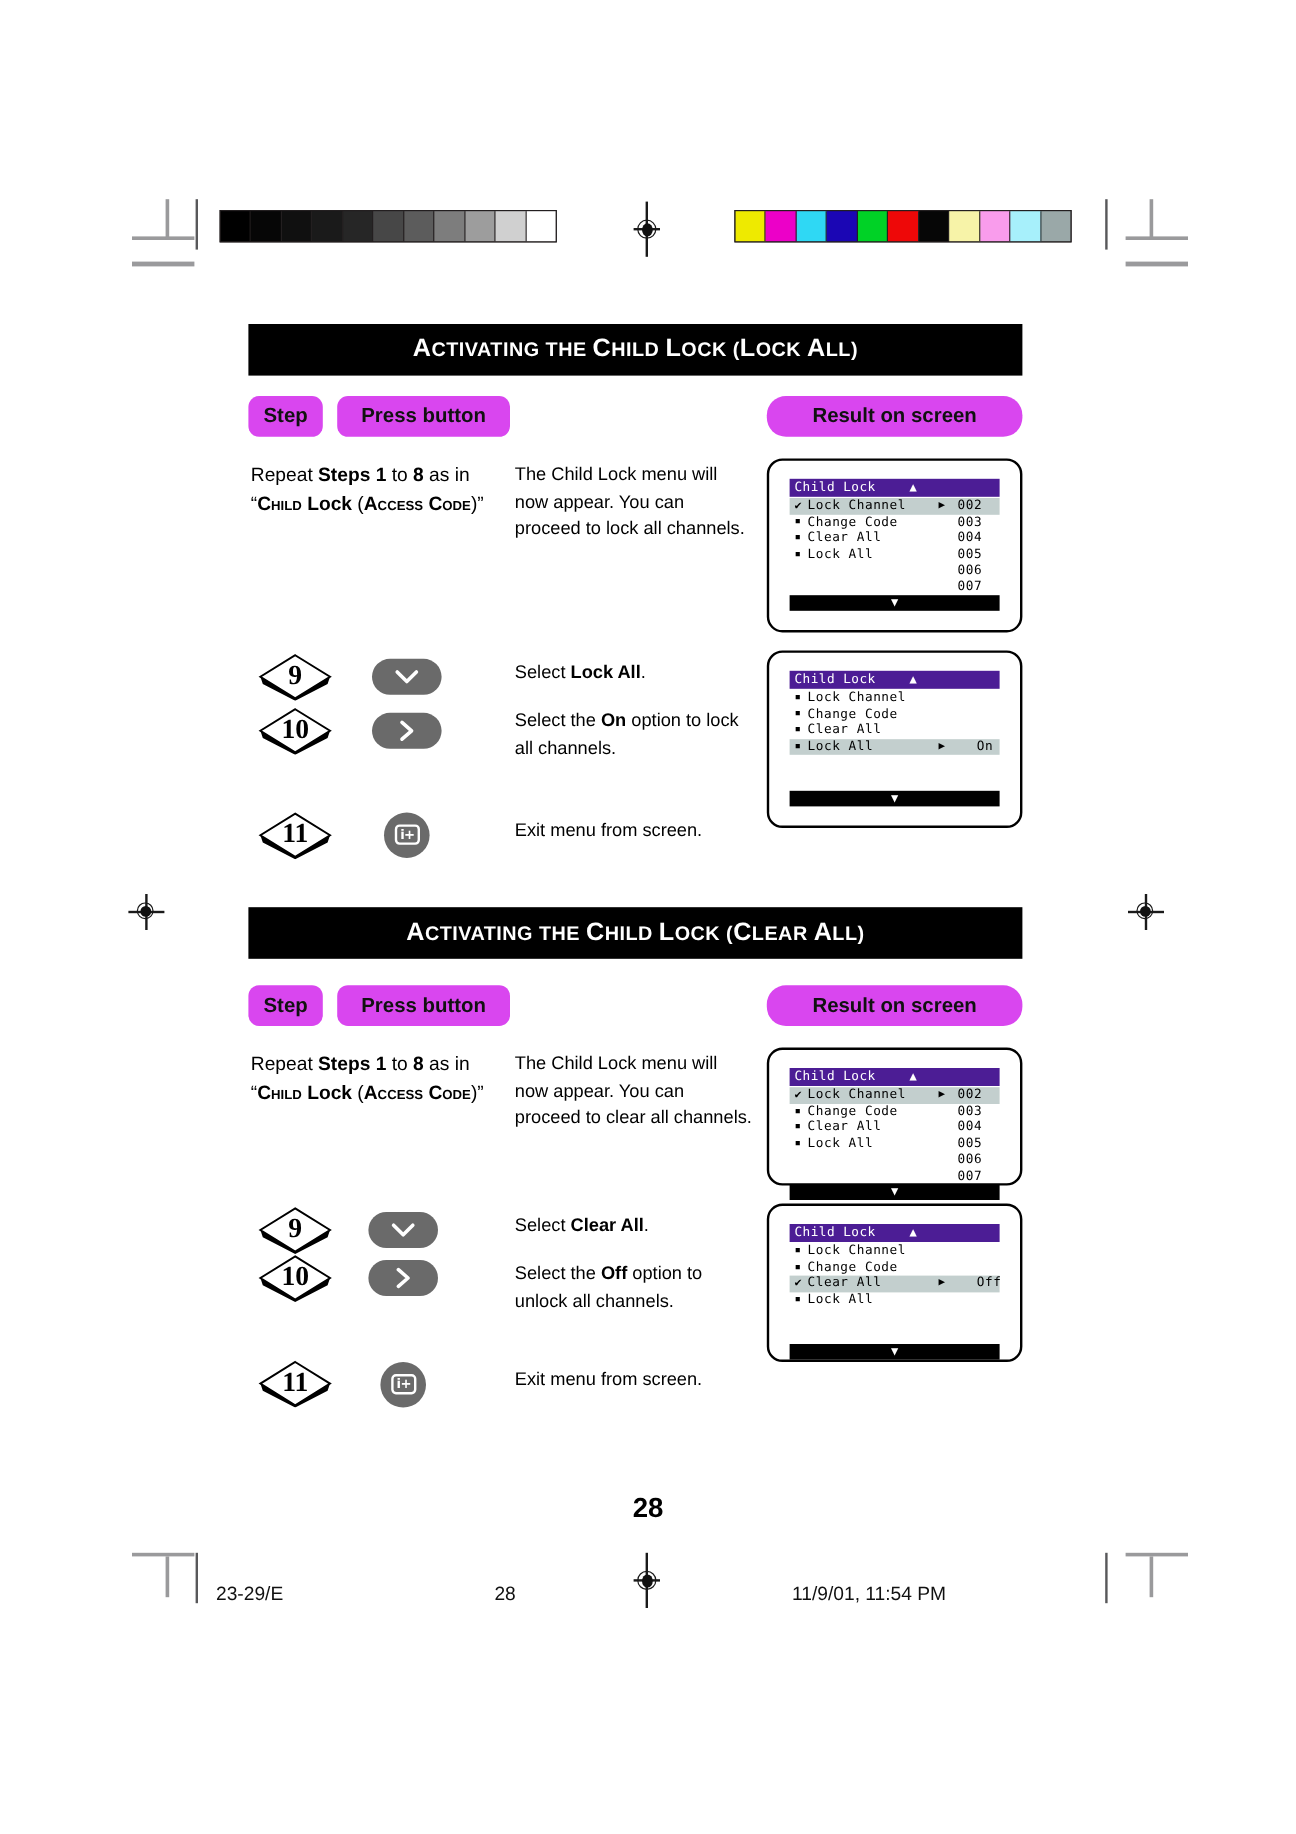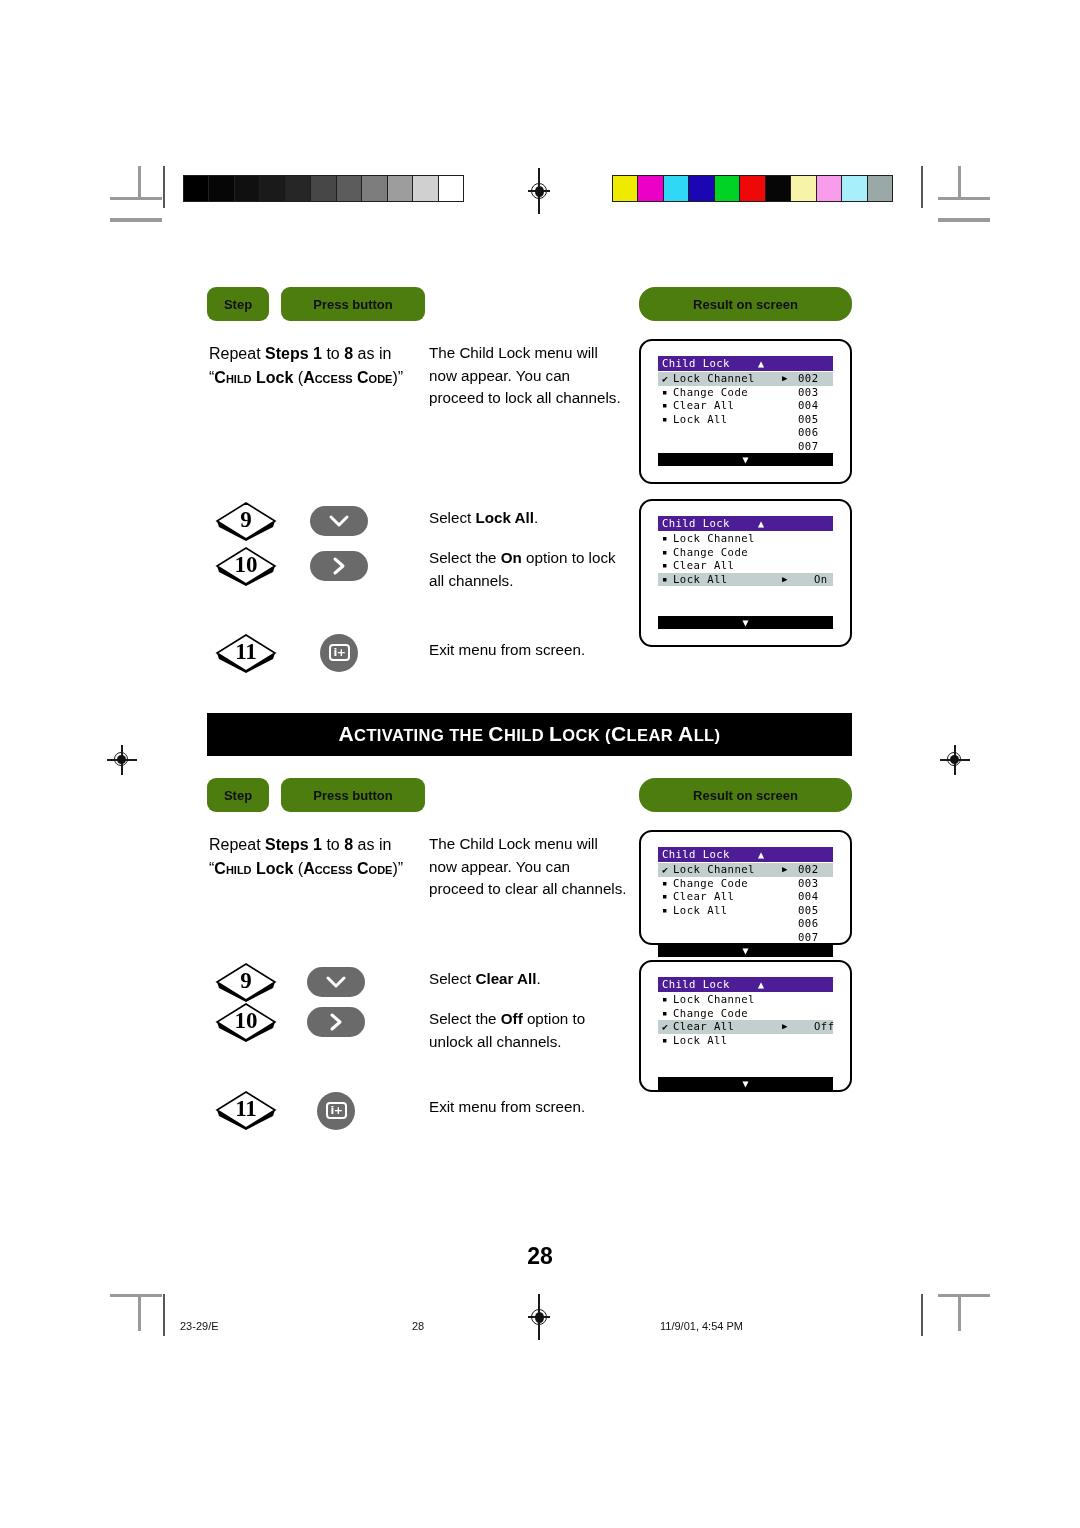--- a/index.html
+++ b/index.html
@@ -37,22 +37,22 @@
     padding:9px 0 10px;
   }
   .sect-head .cap{font-size:21px;}
   .sect-head .sm{font-size:16.5px;}
 
   .intro{font-size:15.2px;line-height:1.45;margin:13px 2px 0 2px;}
   .intro b{font-weight:bold;}
 
   .pillrow{position:relative;height:34px;margin-top:17px;}
   .pill{
-    position:absolute;background:#4d7c0f;border-radius:9px;
-    font-weight:bold;font-size:13px;color:#111;
+    position:absolute;background:#d946ef;border-radius:9px;
+    font-weight:bold;font-size:17px;color:#111;
     display:flex;align-items:center;justify-content:center;
     height:34px;box-sizing:border-box;
   }
   .pill.step{left:0;width:62px;}
   .pill.press{left:74px;width:144px;}
   .pill.result{left:432px;width:213px;border-radius:16px;}
 
   
   .rows{position:relative;}
   .txtcol{position:absolute;font-size:15.2px;line-height:1.48;}
@@ -105,21 +105,21 @@
   .osd .mi .lbl{letter-spacing:.45px;}
   .osd .mi .arr{position:absolute;left:124px;font-size:9px;}
   .osd .mi .val{position:absolute;left:156px;letter-spacing:.45px;}
   .osd .chans{position:absolute;left:140px;top:16px;}
   .osd .chans div{height:13.5px;display:flex;align-items:center;letter-spacing:.45px;}
   .osd .botbar{background:#000;color:#fff;height:13px;display:flex;align-items:center;justify-content:center;font-size:10px;}
 
   
   .pageno{position:absolute;left:0;right:0;top:1243px;text-align:center;
           font-weight:bold;font-size:23px;font-family:"Liberation Sans",sans-serif;}
-  .foot{position:absolute;font-size:11px;color:#111;font-family:"Liberation Sans",sans-serif;}
+  .foot{position:absolute;font-size:16px;color:#111;font-family:"Liberation Sans",sans-serif;}
 </style>
 </head>
 <body>
 
 <div class="page">
 
   <div class="cm light" style="left:110px;top:197px;width:52px;height:3px;"></div>
   <div class="cm light" style="left:138px;top:166px;width:3px;height:34px;"></div>
   <div class="cm light" style="left:110px;top:218px;width:52px;height:4px;"></div>
   <div class="cm" style="left:163px;top:166px;width:2px;height:42px;"></div>
@@ -185,20 +185,21 @@
       <i style="background: rgb(6, 6, 6); width: 9.09091%; border-right: 1.5px solid rgb(35, 31, 32);"></i>
       <i style="background: rgb(247, 243, 168); width: 9.09091%; border-right: 1.5px solid rgb(35, 31, 32);"></i>
       <i style="background: rgb(249, 156, 236); width: 9.09091%; border-right: 1.5px solid rgb(35, 31, 32);"></i>
       <i style="background: rgb(167, 240, 251); width: 9.09091%; border-right: 1.5px solid rgb(35, 31, 32);"></i>
       <i style="background: rgb(154, 168, 168); width: 9.09091%; border-right: none;"></i>
     </div>
 
   <div class="content">
 
     <div>
+      <div class="sect-head" id="head0"><span class="cap">A</span><span class="sm">CTIVATING THE </span><span class="cap">C</span><span class="sm">HILD </span><span class="cap">L</span><span class="sm">OCK (</span><span class="cap">L</span><span class="sm">OCK </span><span class="cap">A</span><span class="sm">LL)</span></div>
 
 
       <div class="pillrow">
         <div class="pill step">Step</div>
         <div class="pill press">Press button</div>
         <div class="pill result">Result on screen</div>
       </div>
 
       <div class="rows" style="height:400px;">
 
@@ -437,15 +438,15 @@
               <div class="botbar">▼</div>
             </div>
         </div>
       </div>
     </div>
   </div>
 
   <div class="pageno">28</div>
   <div class="foot" style="left:180px;top:1320px;">23-29/E</div>
   <div class="foot" style="left:412px;top:1320px;">28</div>
-  <div class="foot" style="left:660px;top:1320px;">11/9/01, 4:54 PM</div>
+  <div class="foot" style="left:660px;top:1320px;">11/9/01, 11:54 PM</div>
 
 </div>
 
 </body></html>

